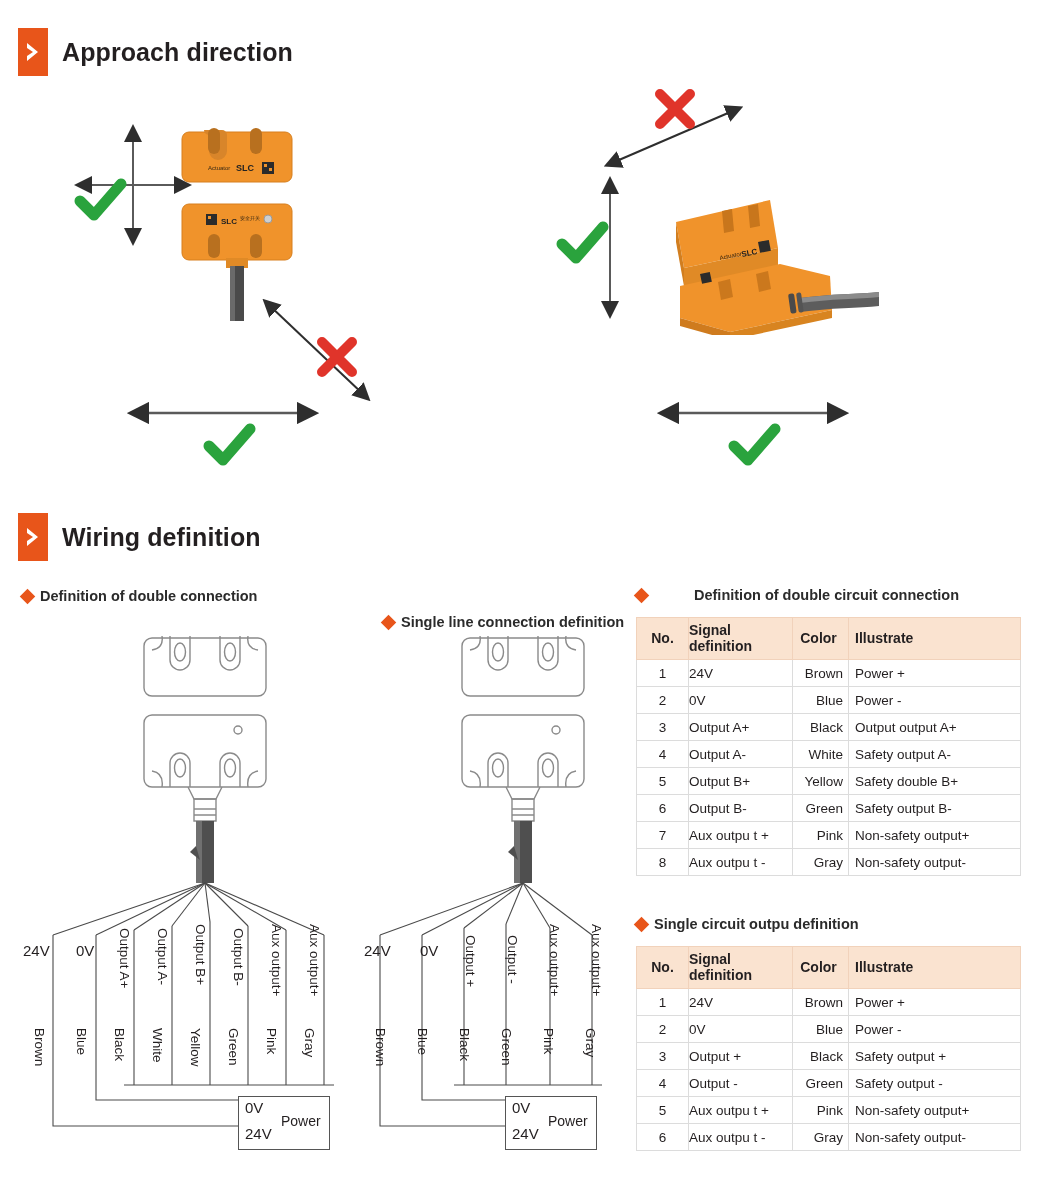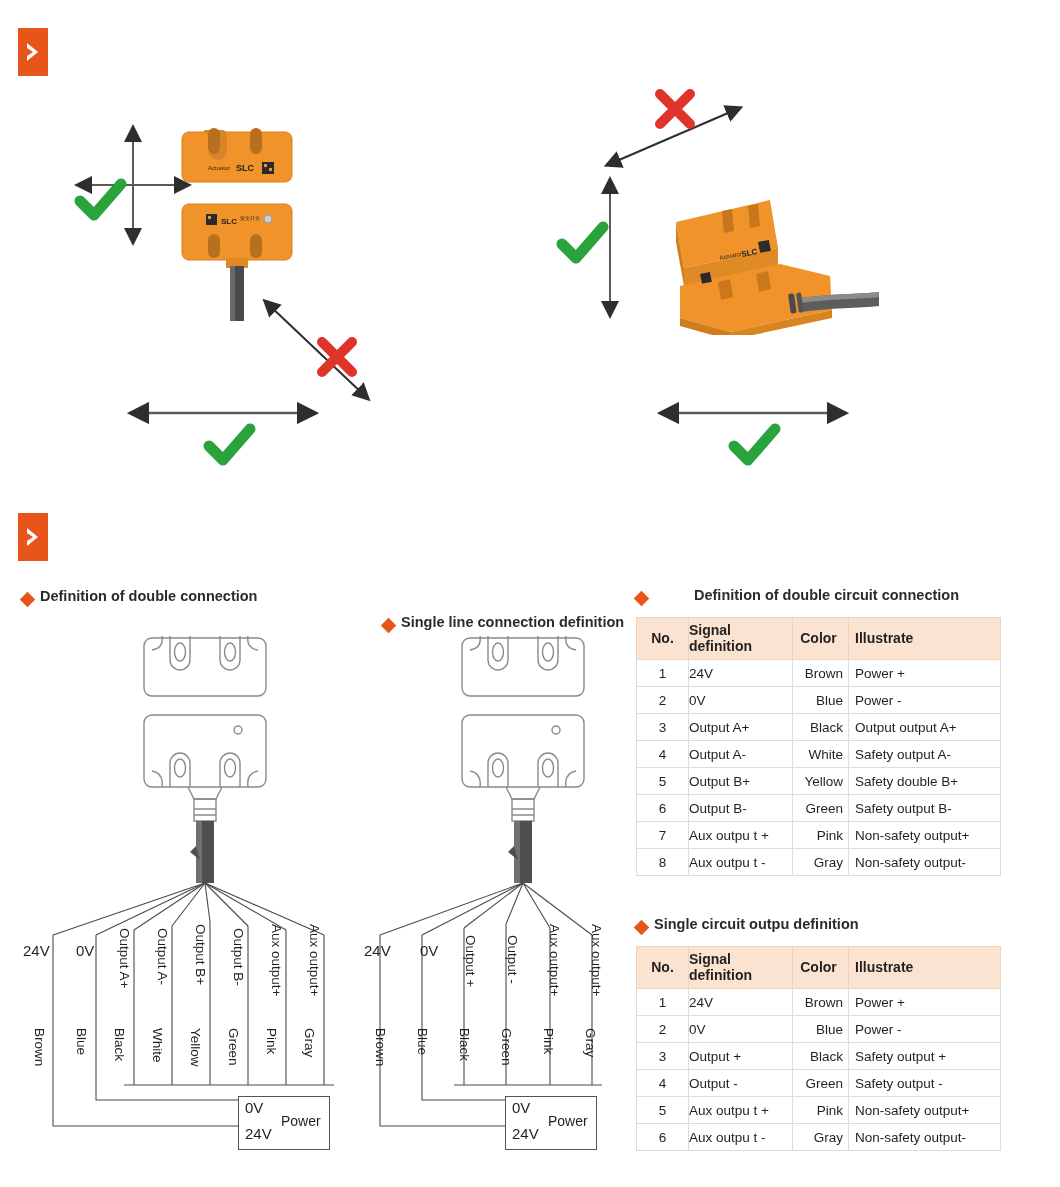--- a/index.html
+++ b/index.html
@@ -34,21 +34,21 @@
     font-weight: bold;
     letter-spacing: .1px;
     color: #231f20;
     white-space: nowrap;
   }
 
   
   .sub-header {
     position: absolute;
     display: flex;
-    align-items: center;
+    align-items: flex-start;
     gap: 7px;
   }
   .diamond {
     width: 11px; height: 11px;
     background: #e8551a;
     transform: rotate(45deg);
     flex: 0 0 auto;
     margin-top: 5px;
   }
   .sub-title {
@@ -96,21 +96,21 @@
     font-weight: bold;
     font-size: 14px;
     height: 42px;
     border-color: #f1d2bb;
     line-height: 1.12;
   }
   .wtable thead th:first-child { border-left: 1px solid #f1d2bb; }
   .col-no    { width: 52px;  text-align: center; margin-top: 46px; }
   .col-sig   { width: 104px; text-align: left; }
   .col-color { width: 56px;  text-align: center; padding-right: 4px !important; }
-  .col-ill   { width: 152px; text-align: left; padding-left: 6px !important; }
+  .col-ill   { width: 172px; text-align: left; padding-left: 6px !important; }
   .wtable td.col-color { text-align: right; padding-right: 5px !important; }
 
   
   .power-box {
     position: absolute;
     border: 1.4px solid #555;
     background: #fff;
   }
   .power-box .pv {
     position: absolute;
@@ -128,20 +128,21 @@
 </style>
 </head>
 <body>
 
 <div class="section-header" style="left:18px; top:28px;">
   <div class="hdr-badge">
     <svg width="18" height="24" viewBox="0 0 18 24" aria-hidden="true">
       <path d="M3 3 L14 12 L3 21 L3 16 L9 12 L3 8 Z" fill="#ffffff"></path>
     </svg>
   </div>
+  <div class="hdr-title">Approach direction</div>
 </div>
 
 <svg class="abs" style="left:60px; top:95px;" width="340" height="380" viewBox="0 0 340 380">
   <defs>
     <marker id="ah" markerWidth="9" markerHeight="9" refX="4.5" refY="4.5" orient="auto">
       <path d="M0,0 L9,4.5 L0,9 Z" fill="#2e2e2e"></path>
     </marker>
     <marker id="ahs" markerWidth="9" markerHeight="9" refX="4.5" refY="4.5" orient="auto">
       <path d="M9,0 L0,4.5 L9,9 Z" fill="#2e2e2e"></path>
     </marker>
@@ -243,20 +244,21 @@
   <rect x="128" y="104" width="6" height="20" rx="2" fill="#4a4a4a" transform="rotate(-8 128 104)"></rect>
   <rect x="136" y="103" width="5" height="20" rx="2" fill="#545454" transform="rotate(-8 136 103)"></rect>
 </svg>
 
 <div class="section-header" style="left:18px; top:513px;">
   <div class="hdr-badge">
     <svg width="18" height="24" viewBox="0 0 18 24" aria-hidden="true">
       <path d="M3 3 L14 12 L3 21 L3 16 L9 12 L3 8 Z" fill="#ffffff"></path>
     </svg>
   </div>
+  <div class="hdr-title">Wiring definition</div>
 </div>
 
 <div class="sub-header" style="left:22px; top:586px;">
   <div class="diamond"></div>
   <div class="sub-title">Definition of double connection</div>
 </div>
 
 <div class="sub-header" style="left:383px; top:612px;">
   <div class="diamond"></div>
   <div class="sub-title">Single line connection definition</div>

